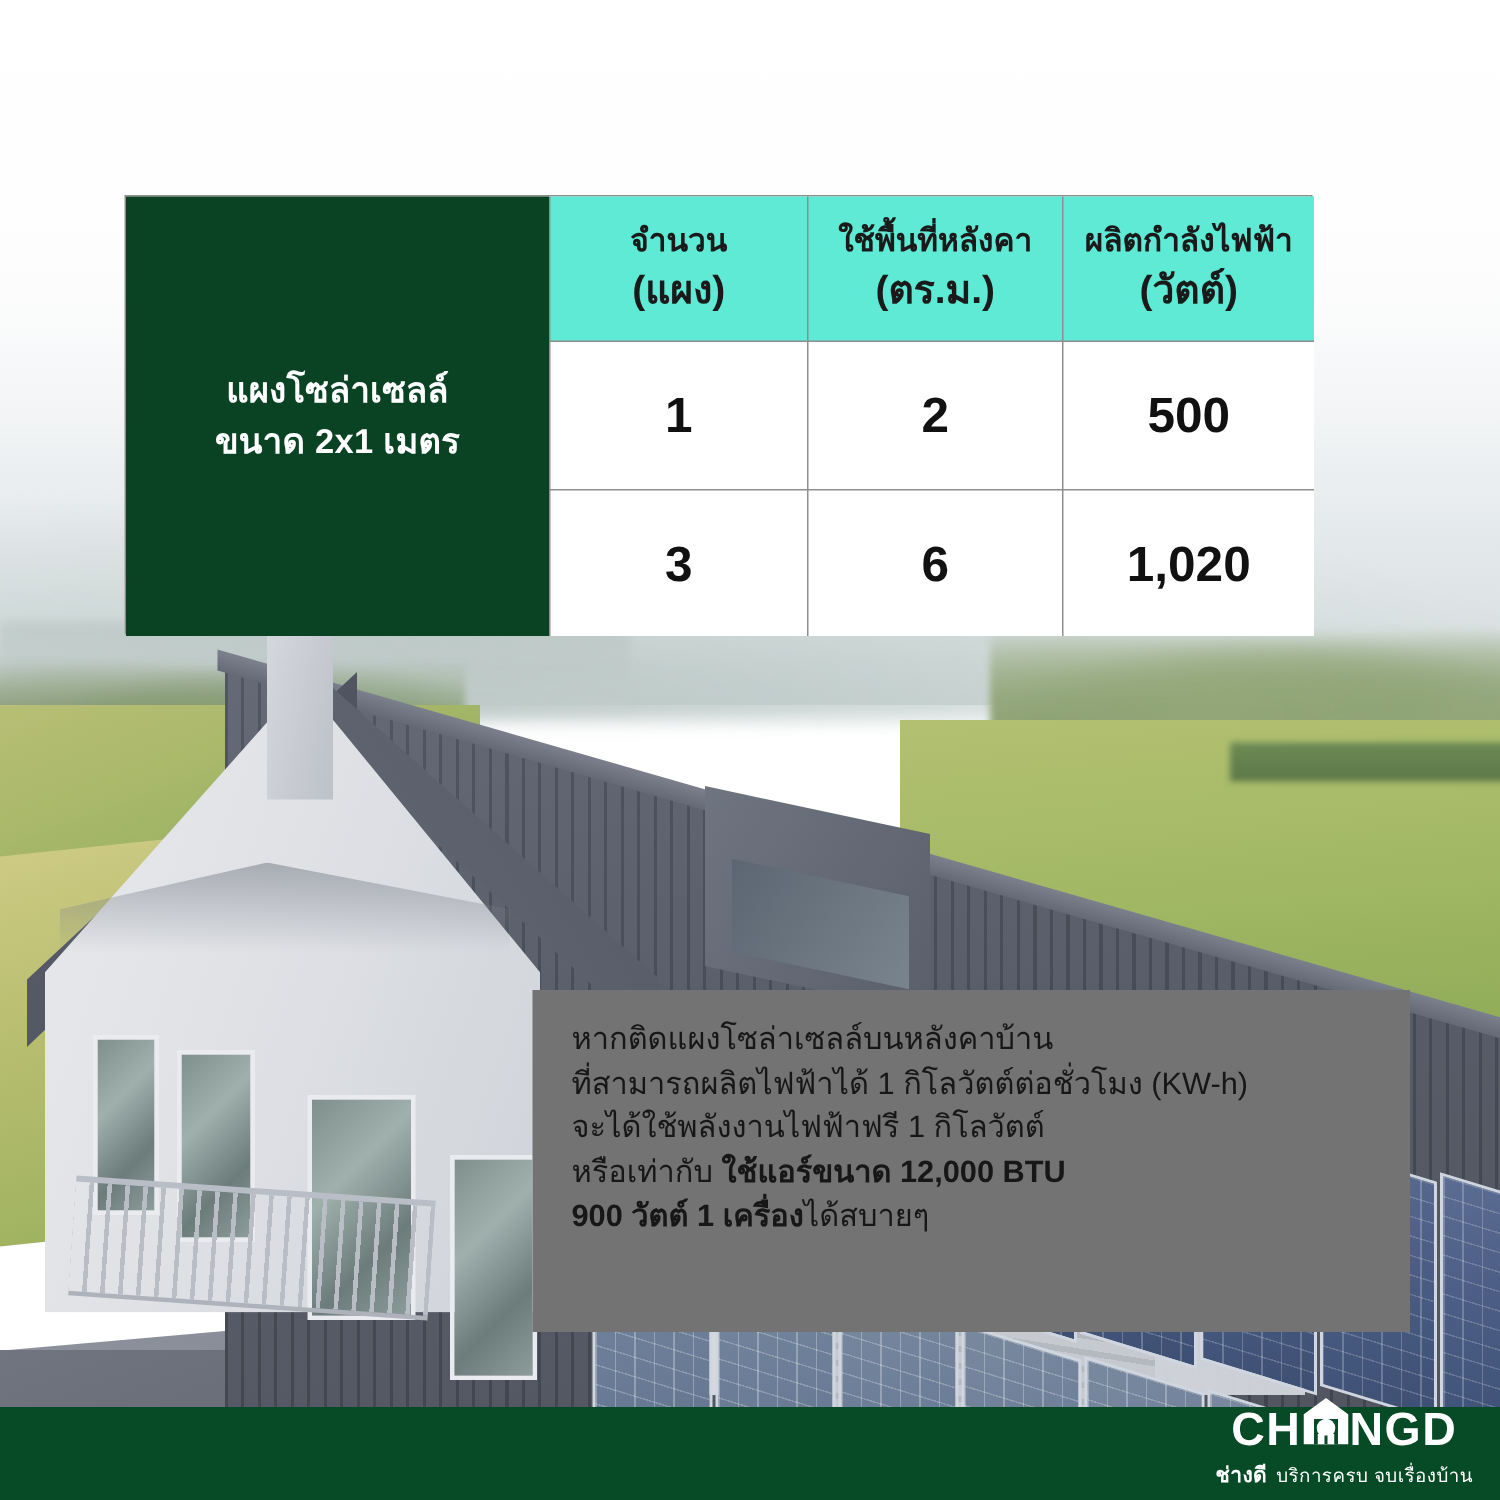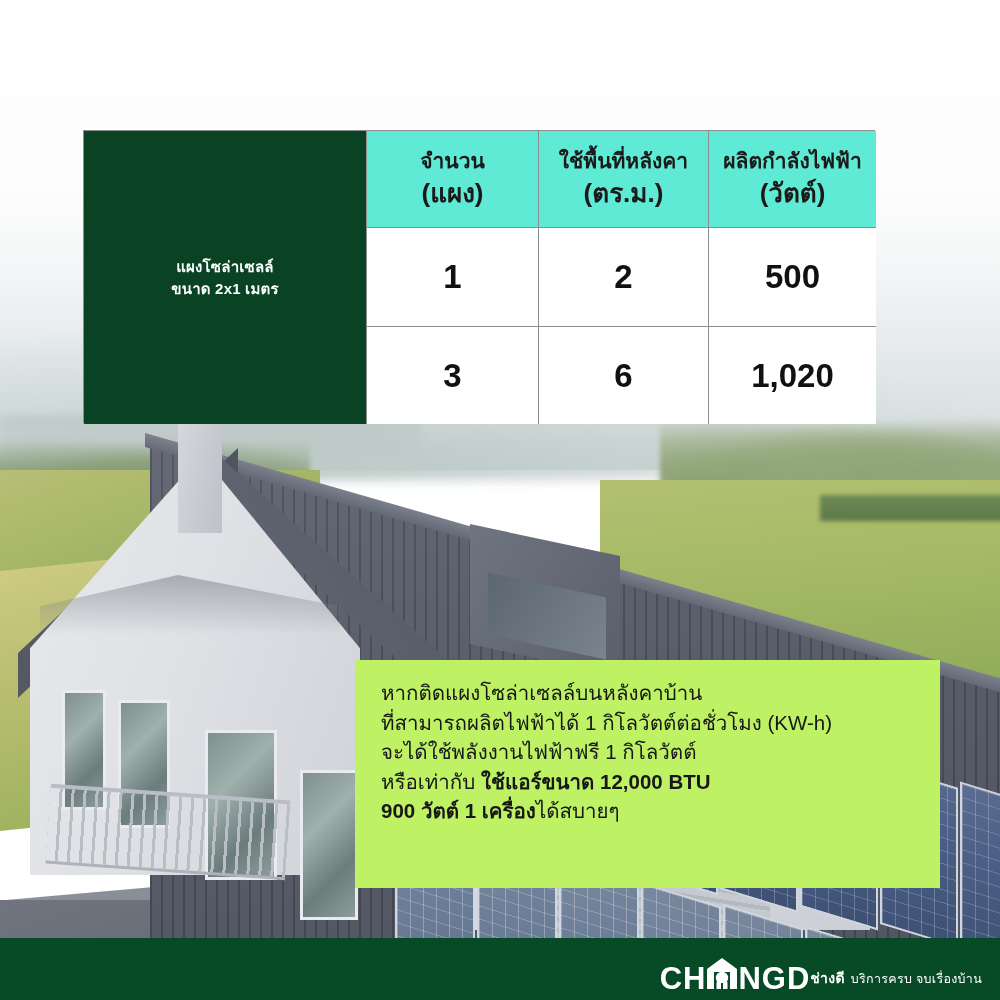--- a/index.html
+++ b/index.html
@@ -207,54 +207,54 @@
     grid-template-columns:282px 172px 170px 168px;
     grid-template-rows:97px 98px 98px;
     background:#ffffff;
     box-shadow:0 0 0 0 rgba(0,0,0,0);
   }
   .cell { display:flex; align-items:center; justify-content:center; text-align:center; }
   .label-cell {
     grid-column:1; grid-row:1 / span 3;
     background:#0A4224; color:#ffffff;
     flex-direction:column; line-height:1.45;
-    font-size:15px; font-weight:bold; letter-spacing:.2px;
+    font-size:23px; font-weight:bold; letter-spacing:.2px;
   }
   .hdr {
     background:#5eead4; color:#1a1a1a;
     flex-direction:column; line-height:1.35;
     font-size:21px; font-weight:600;
     border-left:1px solid #8e8e8e; border-bottom:1px solid #8e8e8e;
   }
   .val {
     background:#ffffff; color:#111111; font-size:33px; font-weight:bold;
     border-left:1px solid #8e8e8e;
   }
   .val.r2 { border-top:1px solid #8e8e8e; }
   .hdr .l2 { font-size:26px; }
 
   
   #callout {
     position:absolute; left:355px; top:660px; width:585px; height:228px;
-    background:#bef264;
+    background:#737373;
     padding:18px 26px 0 26px;
   }
   #callout .line {
     color:#171717; font-size:20.5px; line-height:29.5px; white-space:nowrap;
   }
   #callout .b { font-weight:bold; }
 
   
   #bottombar {
     position:absolute; left:0; bottom:0; width:1000px; height:62px;
     background:#064A26;
   }
   #logo {
     position:absolute; right:18px; bottom:6px;
-    display:flex; flex-direction:row; align-items:center;margin-top:36px;
+    display:flex; flex-direction:column; align-items:center;margin-top:36px;
   }
   .logo-word {
     display:flex; align-items:flex-end; color:#ffffff;
     font-size:31px; font-weight:bold; letter-spacing:1px; line-height:1;
   }
   .logo-word .seg { display:block; }
   .logo-house { display:block; margin:0 1px 0 1px; }
   .logo-sub {
     margin-top:4px; color:#ffffff; font-size:12.5px; letter-spacing:.3px;
     display:flex; gap:6px; align-items:baseline;justify-content:center;

